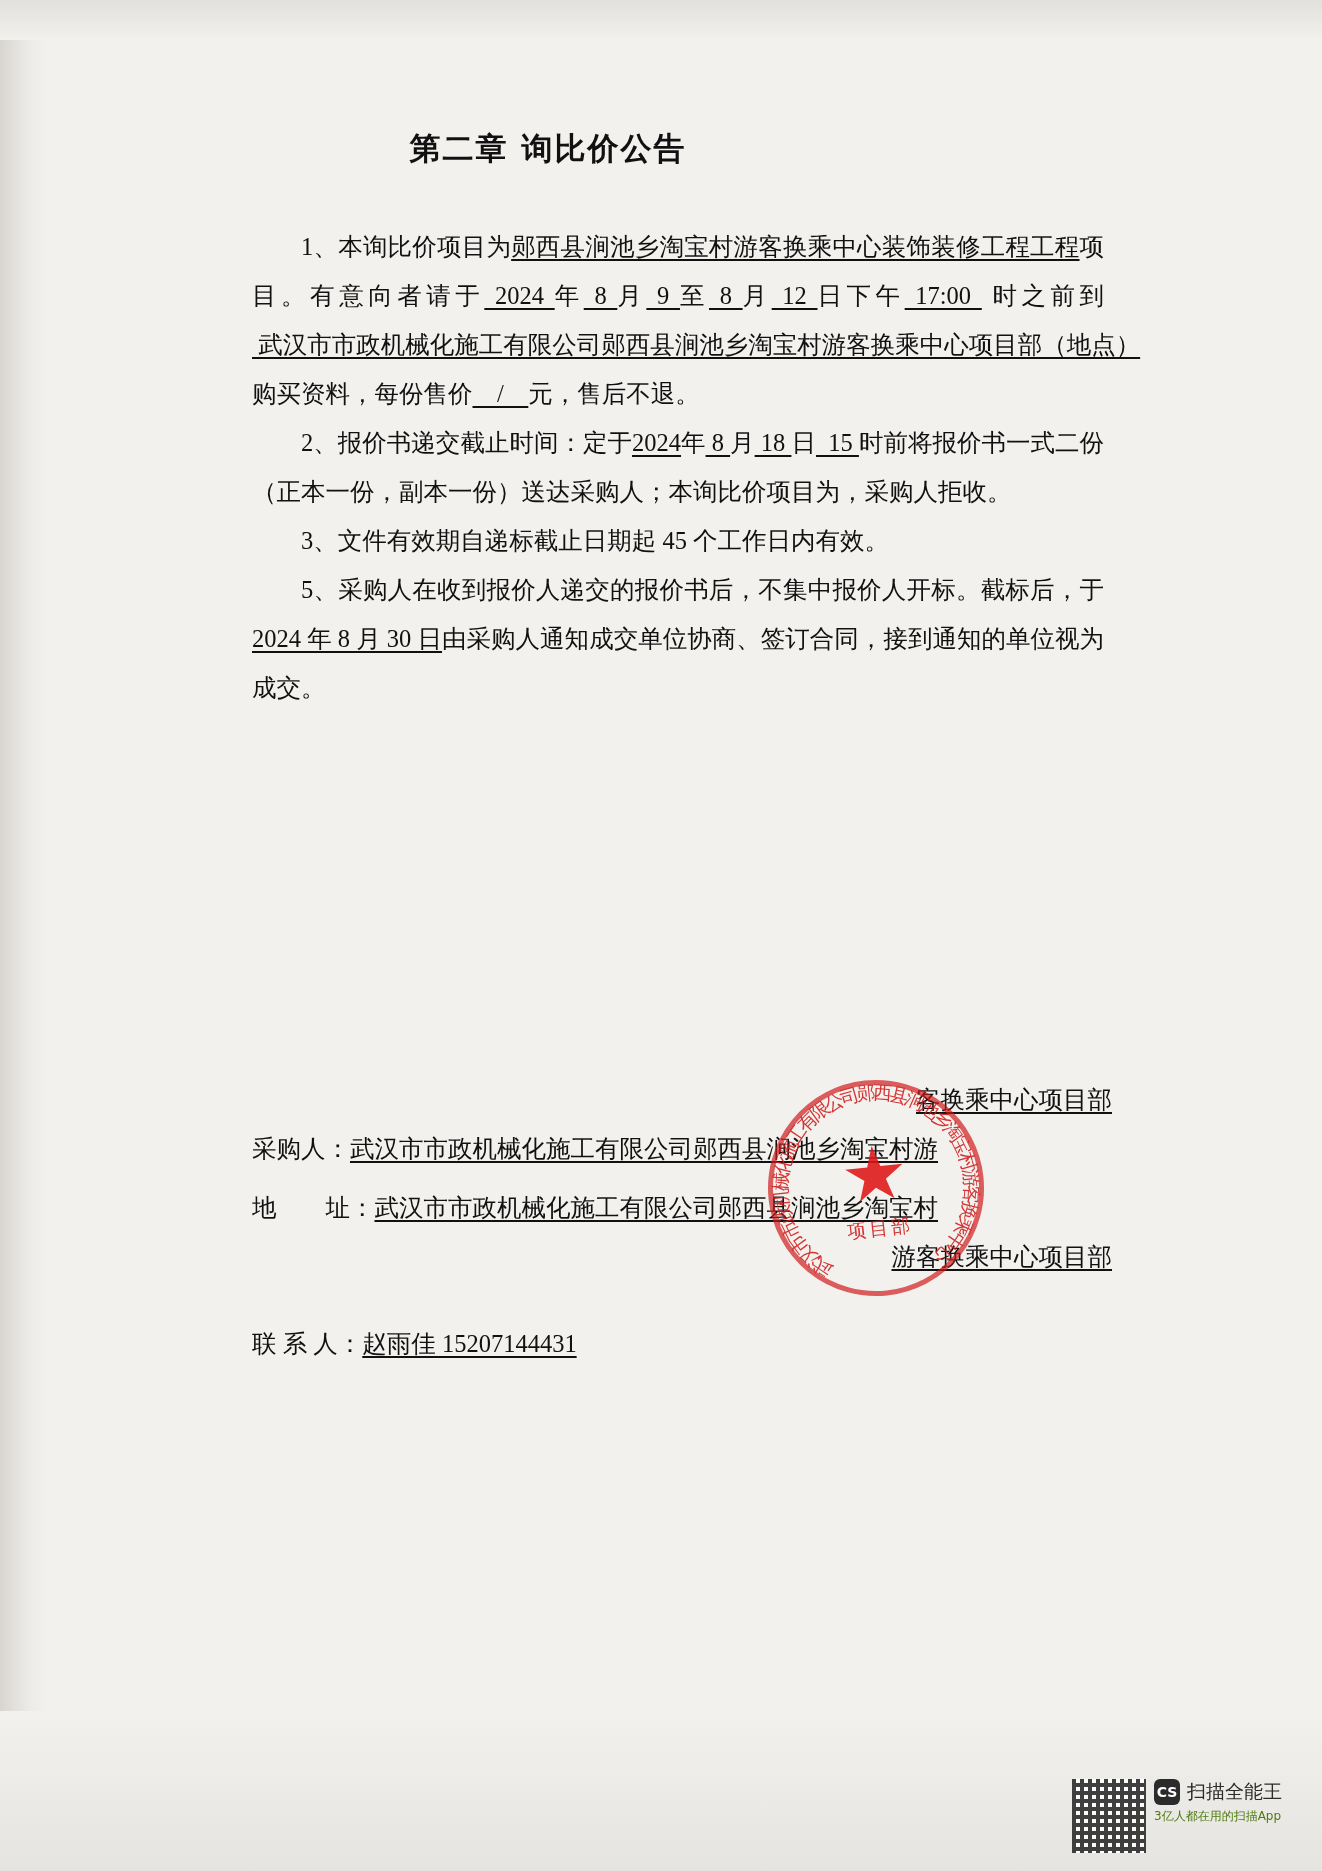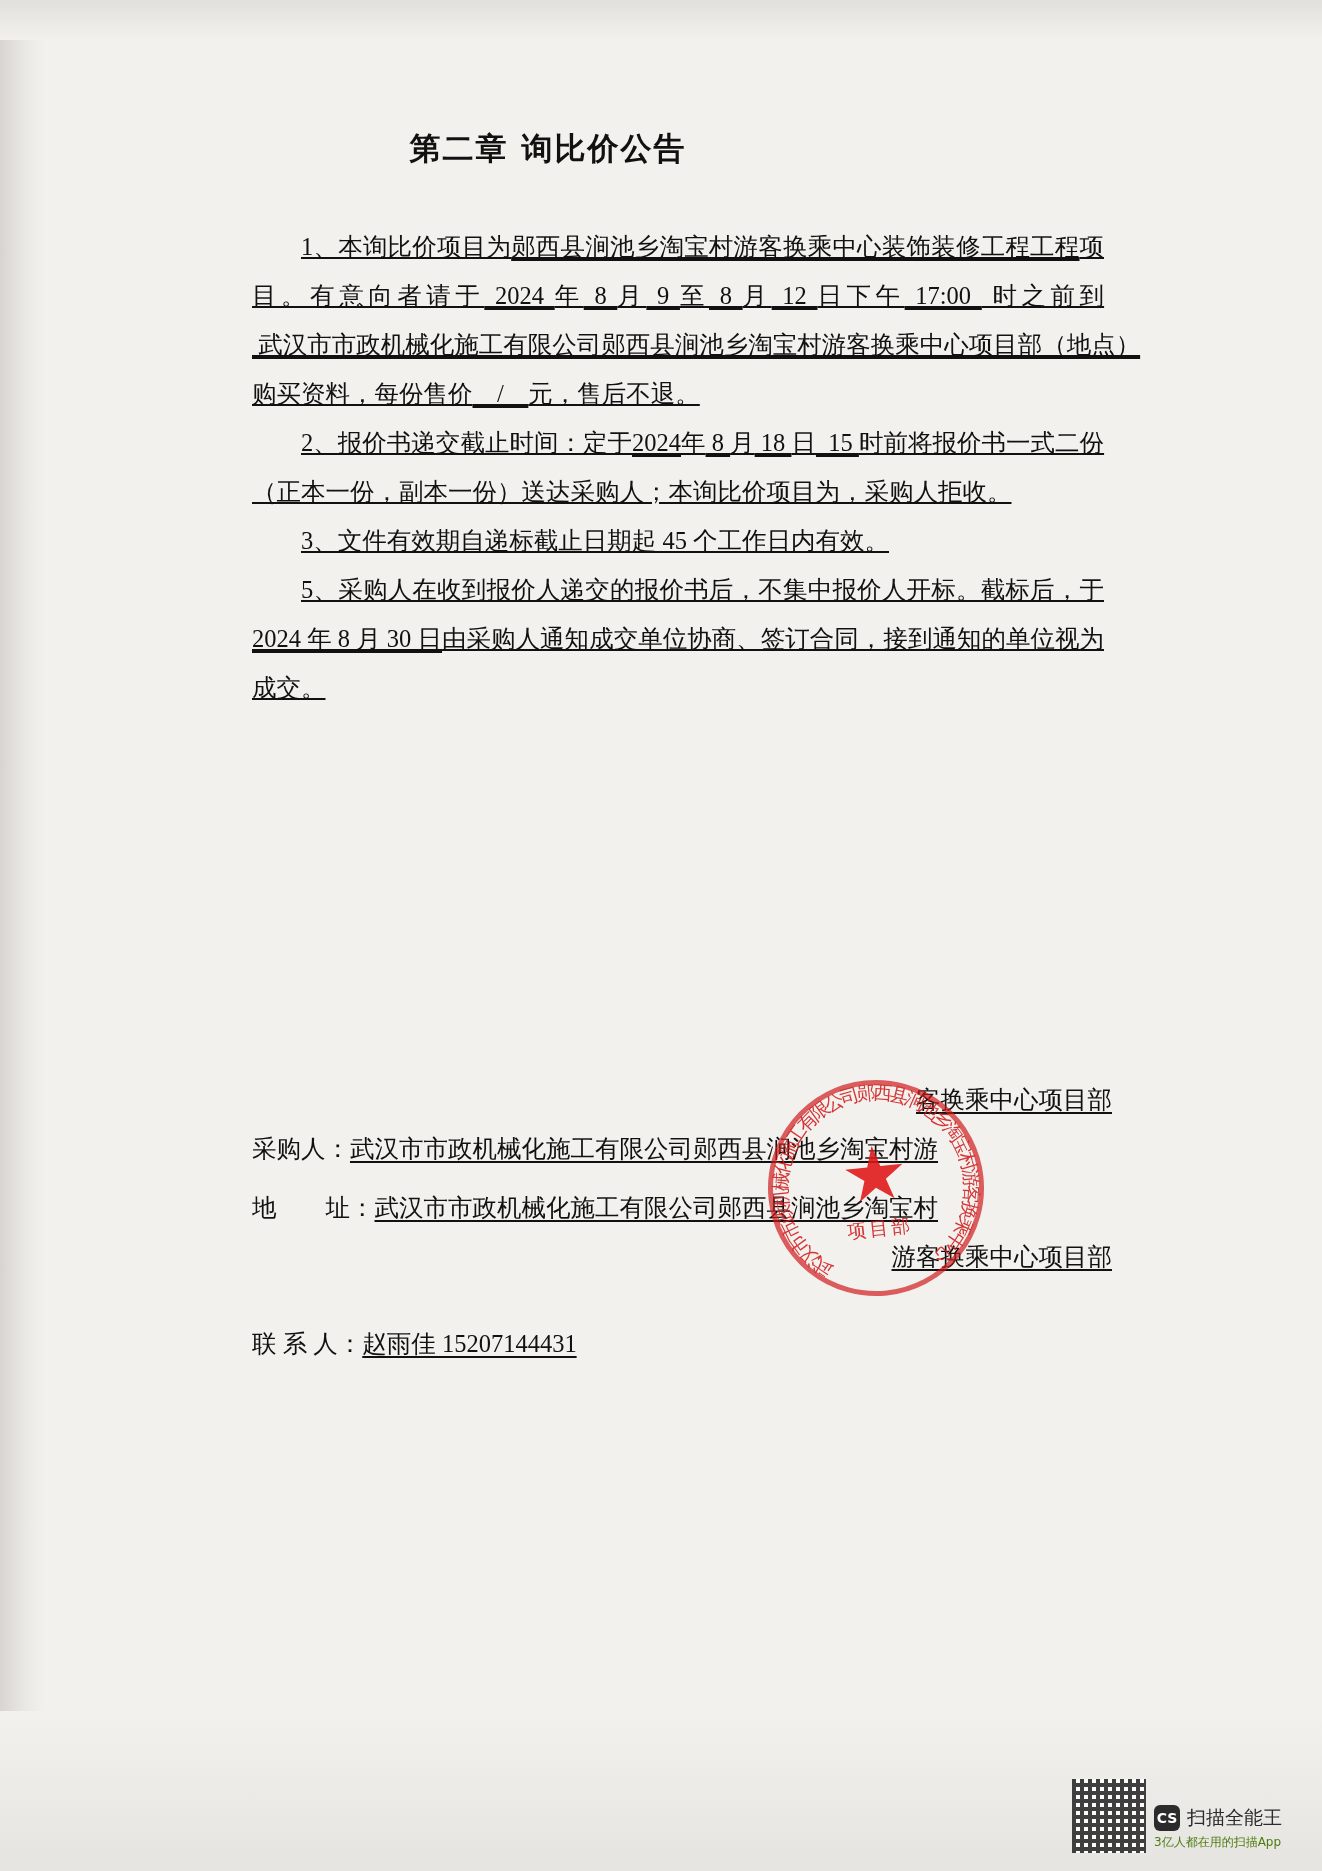--- a/index.html
+++ b/index.html
@@ -59,21 +59,20 @@
 
   .body-text {
     position: absolute;
     left: 252px;
     top: 222px;
     width: 852px;
     font-size: 24.5px;
     line-height: 49px;
     color: #111;
     text-align: justify;
-    text-decoration: underline;
   }
   .para {
     margin: 0 0 0 0;
     text-indent: 0;
   }
   .para.indent {
     text-indent: 49px;
   }
   .u {
     text-decoration: underline;
@@ -153,21 +152,20 @@
     font-family: "DejaVu Sans", "Liberation Sans", sans-serif;
     text-align: center;
   }
 
   
   .footer {
     position: absolute;
     right: 40px;
     bottom: 18px;
     display: flex;
-    align-items: flex-end;
     gap: 8px;
   }
   .qr {
     width: 74px;
     height: 74px;
     background-color: #fff;
     background-image:
       repeating-linear-gradient(90deg, #222 0 4px, transparent 4px 8px),
       repeating-linear-gradient(0deg, #222 0 4px, transparent 4px 8px);
     background-size: 8px 8px, 8px 8px;

